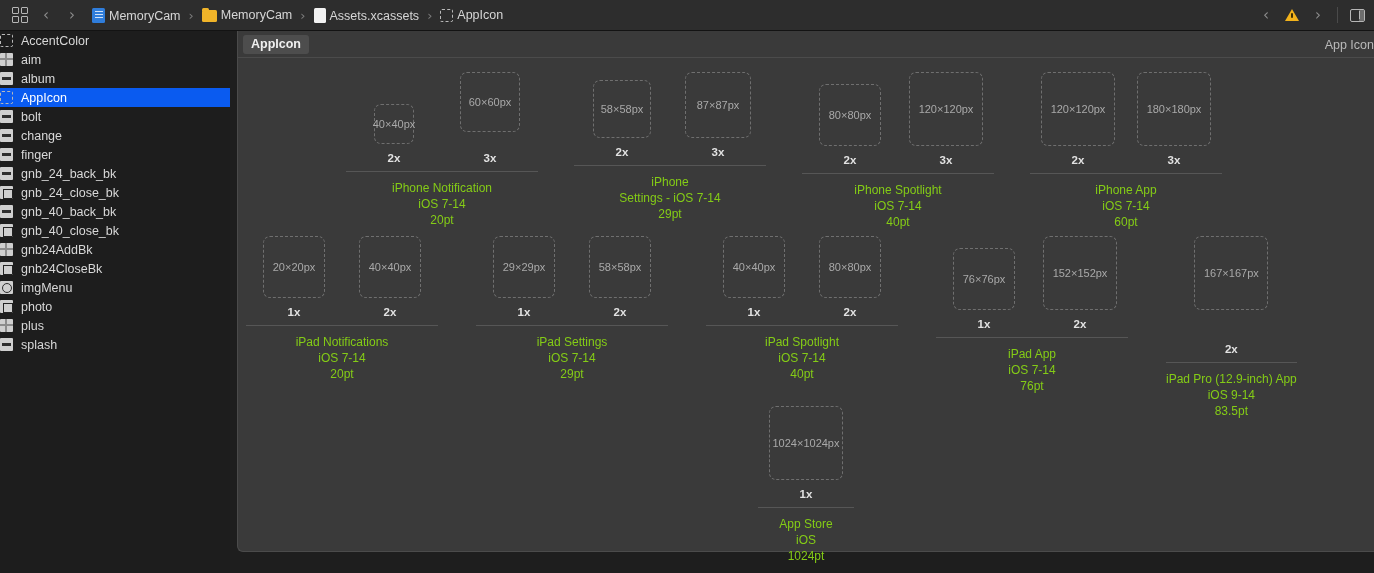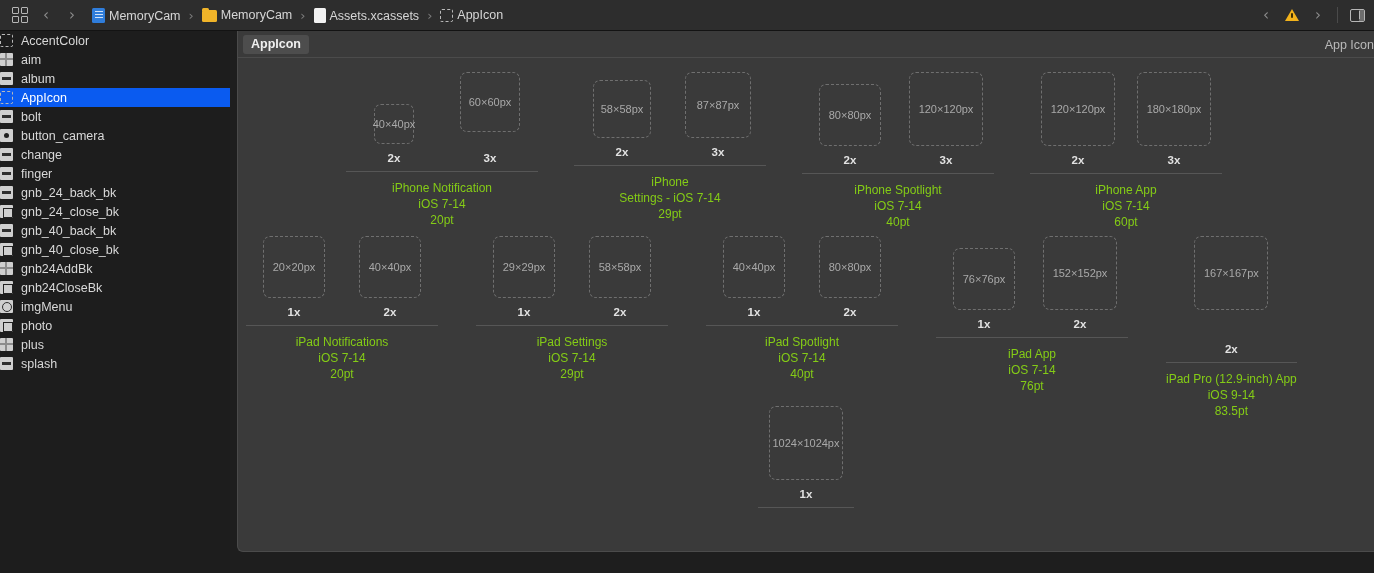--- a/index.html
+++ b/index.html
@@ -229,24 +229,20 @@
       </div>
       <div class="side-item selected">
         <span class="thumb dashed"></span>
         <span class="side-label">AppIcon</span>
       </div>
       <div class="side-item">
         <span class="thumb bar"></span>
         <span class="side-label">bolt</span>
       </div>
       <div class="side-item">
-        <span class="thumb dot"></span>
-        <span class="side-label">button_camera</span>
-      </div>
-      <div class="side-item">
         <span class="thumb bar"></span>
         <span class="side-label">change</span>
       </div>
       <div class="side-item">
         <span class="thumb bar"></span>
         <span class="side-label">finger</span>
       </div>
       <div class="side-item">
         <span class="thumb bar"></span>
         <span class="side-label">gnb_24_back_bk</span>
@@ -500,19 +496,24 @@
             <div class="group">
               <div class="slots">
                 <div class="slot" style="width: 96px;">
                   <div class="slot-box" style="width: 74px; height: 74px;">
                     <span>1024×1024px</span>
                   </div>
                   <div class="scale">1x</div>
                 </div>
               </div>
               <div class="grp-rule"></div>
+              <div class="caption">
+                <div>App Store</div>
+                <div>iOS</div>
+                <div>1024pt</div>
+              </div>
             </div>
           </div>
         </div>
     </div>
   </div>
 
 </div>
 
 </body></html>

